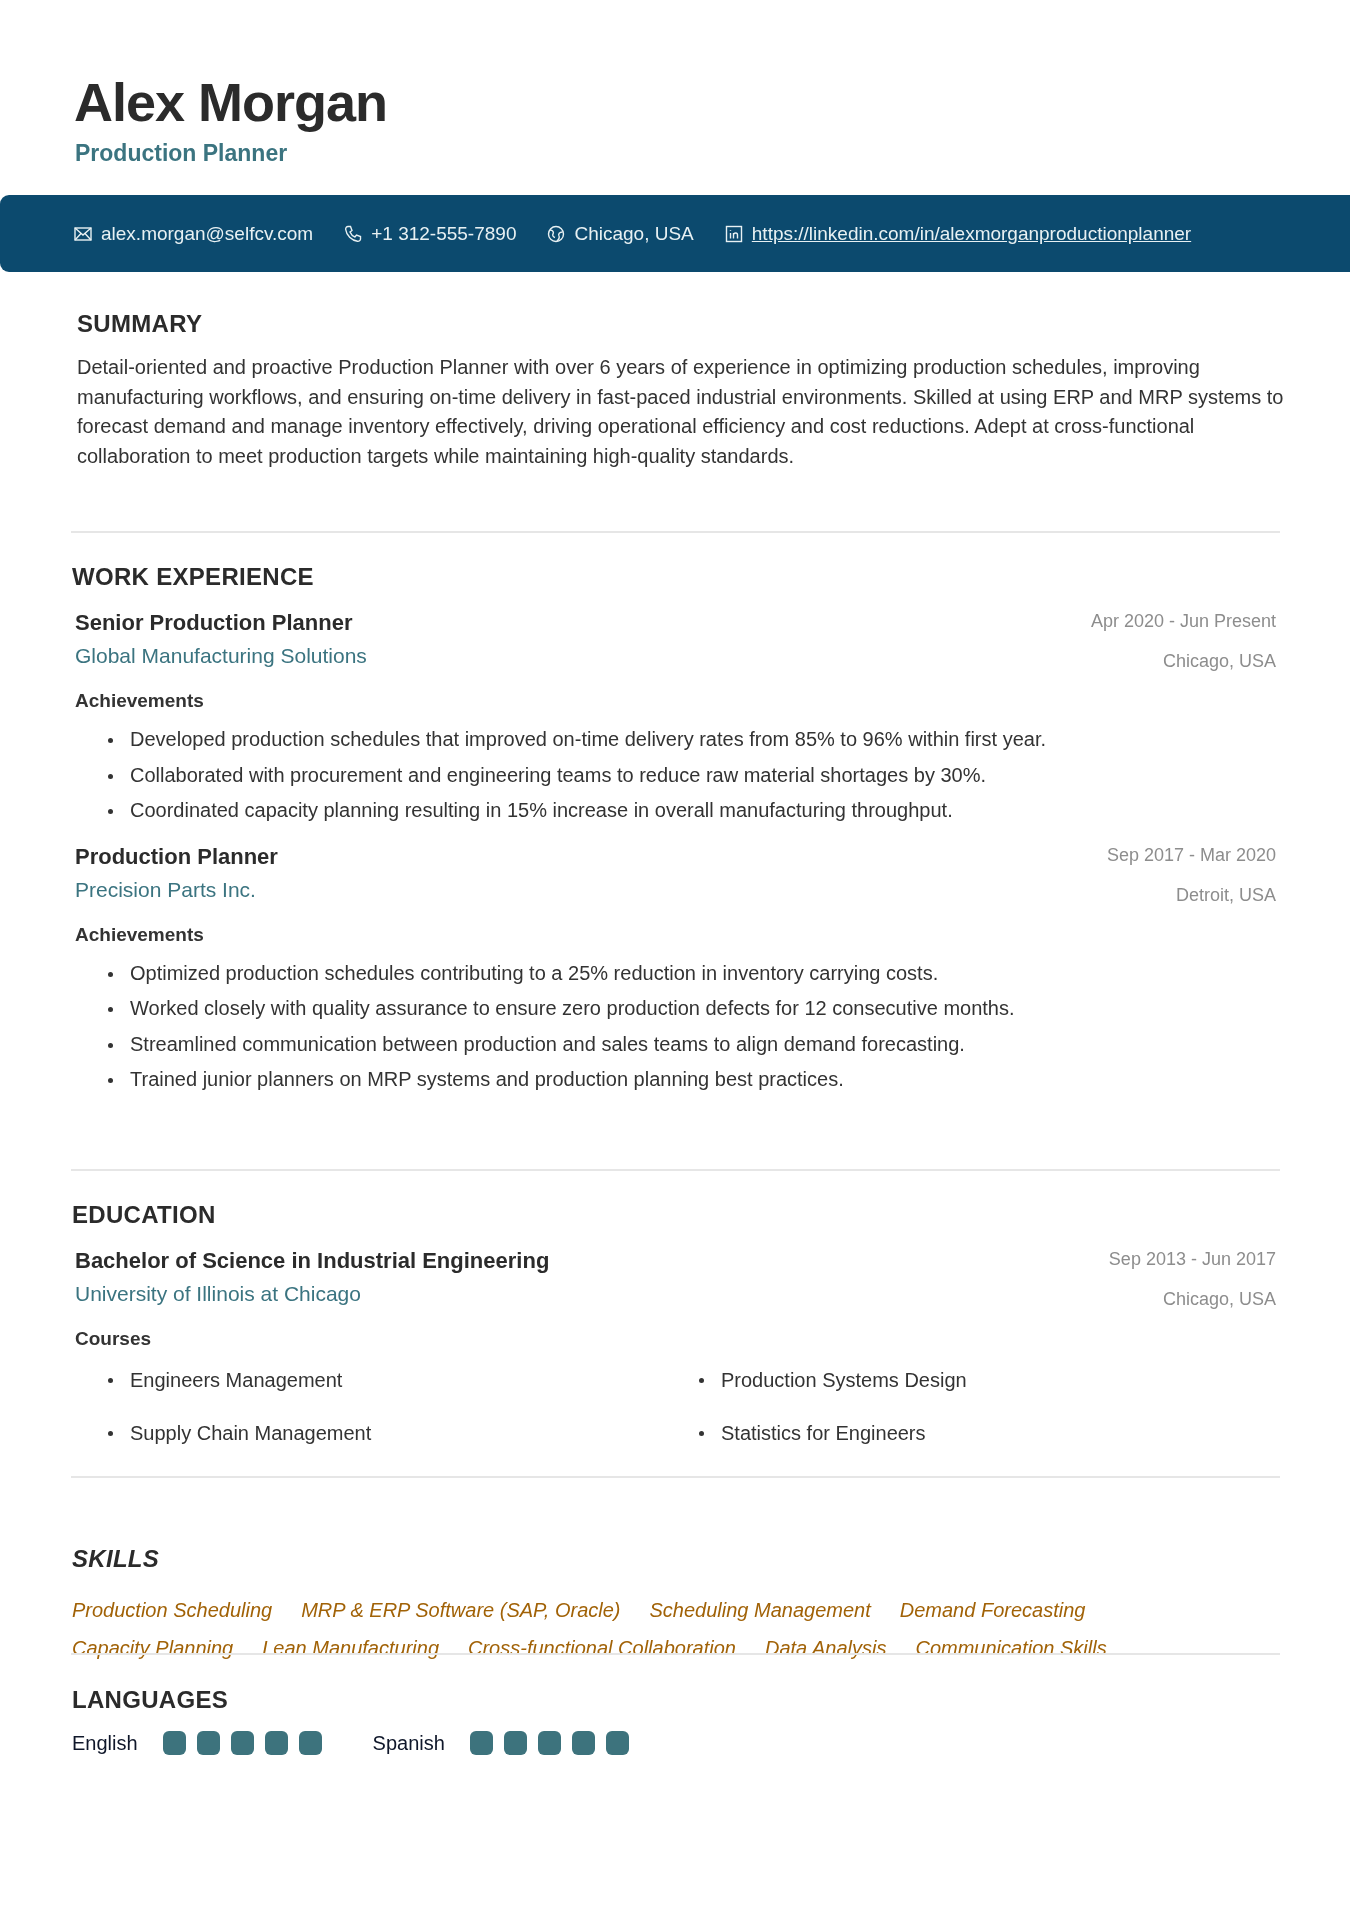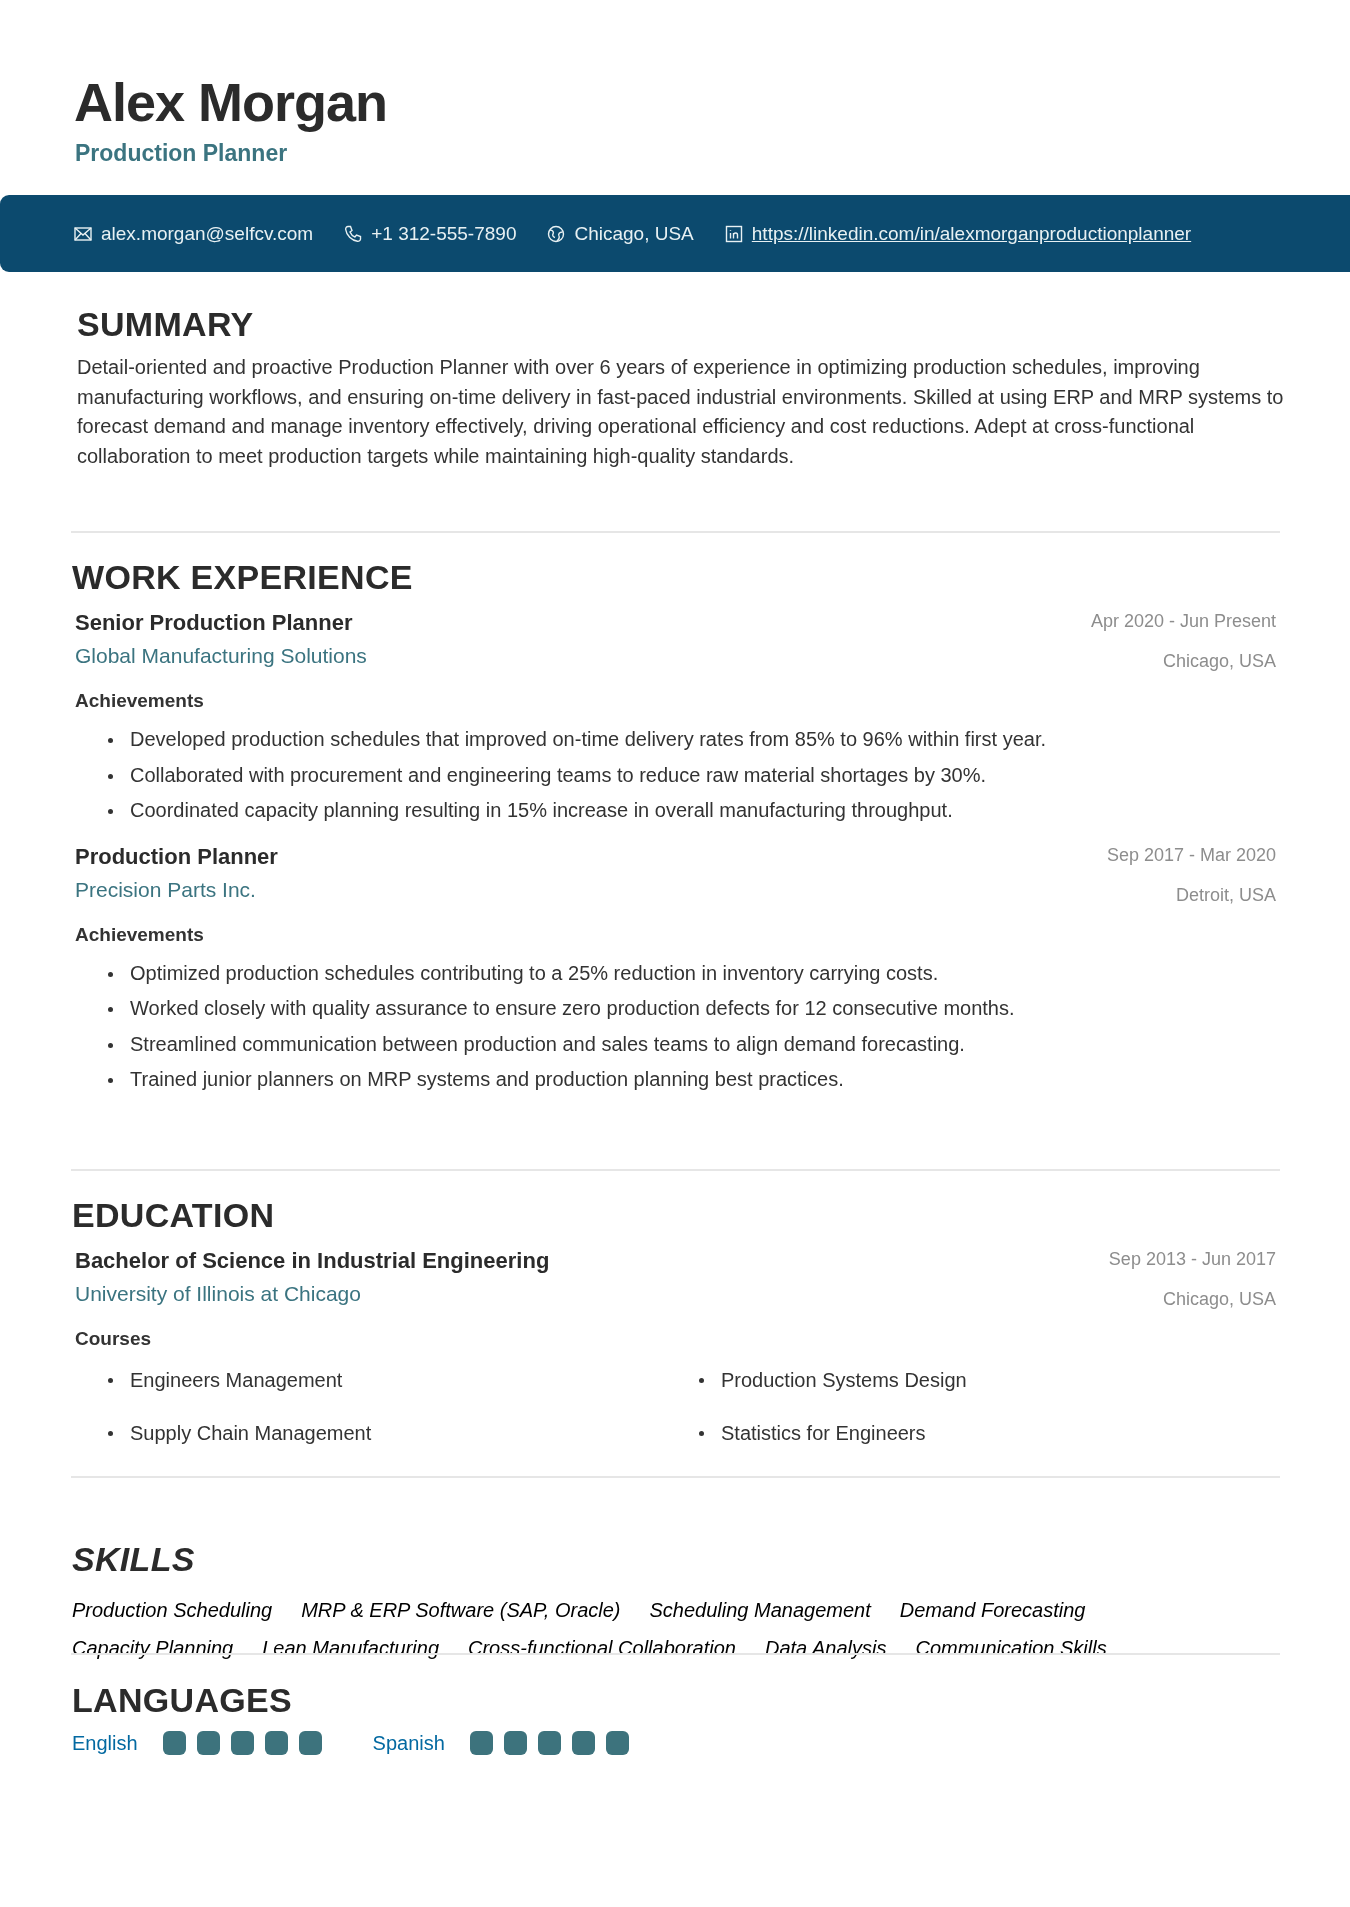--- a/index.html
+++ b/index.html
@@ -8,21 +8,21 @@
 
   .name { position: absolute; left: 74px; top: 70px; font-size: 54px; font-weight: 700; letter-spacing: -1px; color: #2b2b2b; line-height: 64px; }
   .title { position: absolute; left: 75px; top: 139px; font-size: 23px; font-weight: 700; color: #3b7480; line-height: 28px; }
 
   .contact-bar { position: absolute; left: 0; top: 195px; width: 1350px; height: 77px; background: #0c4a6e; border-radius: 9px 0 0 9px; display: flex; align-items: center; padding-left: 73px; color: #e8f1f3; font-size: 19px; }
   .contact-item { display: flex; align-items: center; margin-right: 30px; white-space: nowrap; }
   .contact-item svg { width: 20px; height: 20px; margin-right: 8px; flex: 0 0 auto; }
   .contact-item a { color: #e8f1f3; text-decoration: underline; }
 
   .section { position: absolute; left: 72px; width: 1208px; }
-  .section-title { font-size: 34px; font-weight: 700; color: #2b2b2b; letter-spacing: 0.3px; line-height: 38px; }
+  .section-title { font-size: 24px; font-weight: 700; color: #2b2b2b; letter-spacing: 0.3px; line-height: 38px; }
   .divider { position: absolute; left: 71px; width: 1209px; height: 2px; background: #e6e6e6; }
 
   .summary-text { font-size: 20px; line-height: 29.6px; color: #333; margin-top: 10px; padding-left: 5px; width: 1220px; }
 
   .entry { position: relative; margin-top: 16px; }
   .entry-head { display: flex; justify-content: space-between; align-items: flex-start; padding-left: 3px; }
   .entry-left .role { font-size: 22px; font-weight: 700; color: #2b2b2b; line-height: 30px; }
   .entry-left .org { font-size: 21px; color: #3b7480; line-height: 30px; margin-top: 3px; }
   .entry-right { text-align: right; padding-right: 4px; }
   .entry-right .date { font-size: 18px; color: #8d8d8d; line-height: 26px; }
@@ -30,25 +30,25 @@
   .sub-head { font-size: 19px; font-weight: 700; color: #333; padding-left: 3px; margin-top: 14px; line-height: 26px; }
   ul.bullets { list-style: none; margin-top: 8px; padding-left: 36px; }
   ul.bullets li { position: relative; font-size: 20px; color: #333; line-height: 35.5px; padding-left: 22px; }
   ul.bullets li::before { content: ""; position: absolute; left: 0; top: 16px; width: 5px; height: 5px; border-radius: 50%; background: #333; }
 
   .courses { display: grid; grid-template-columns: 591px 500px; margin-top: 10px; padding-left: 36px; row-gap: 17px; }
   .courses .course { position: relative; font-size: 20px; color: #333; line-height: 36px; padding-left: 22px; }
   .courses .course::before { content: ""; position: absolute; left: 0; top: 16px; width: 5px; height: 5px; border-radius: 50%; background: #333; }
 
   .skills { margin-top: 18px; display: flex; flex-wrap: wrap; width: 1200px; }
-  .skill { font-size: 20px; color: #000000; margin-right: 29px; line-height: 38px; white-space: nowrap; }
+  .skill { font-size: 20px; color: #a16207; margin-right: 29px; line-height: 38px; white-space: nowrap; }
 
   .languages { display: flex; align-items: center; margin-top: 12px; }
   .lang { display: flex; align-items: center; margin-right: 40px; }
-  .lang-name { font-size: 20px; color: #0369a1; margin-right: 25px; }
+  .lang-name { font-size: 20px; color: #0f172a; margin-right: 25px; }
   .dots { display: flex; }
   .dot { width: 23px; height: 24px; border-radius: 6px; background: #3d737d; margin-right: 11px; }
 </style>
 </head>
 <body>
 
 <div class="name">Alex Morgan</div>
 <div class="title">Production Planner</div>
 
 <div class="contact-bar">

